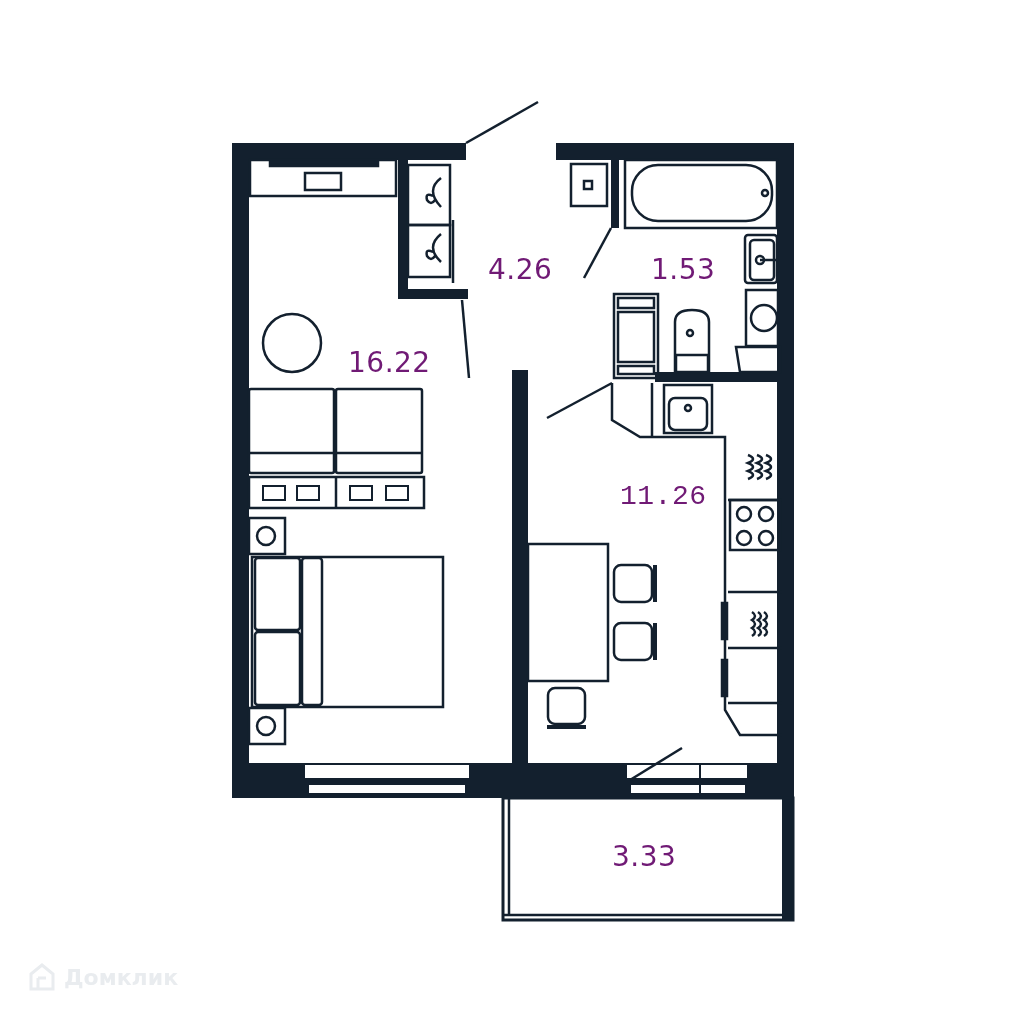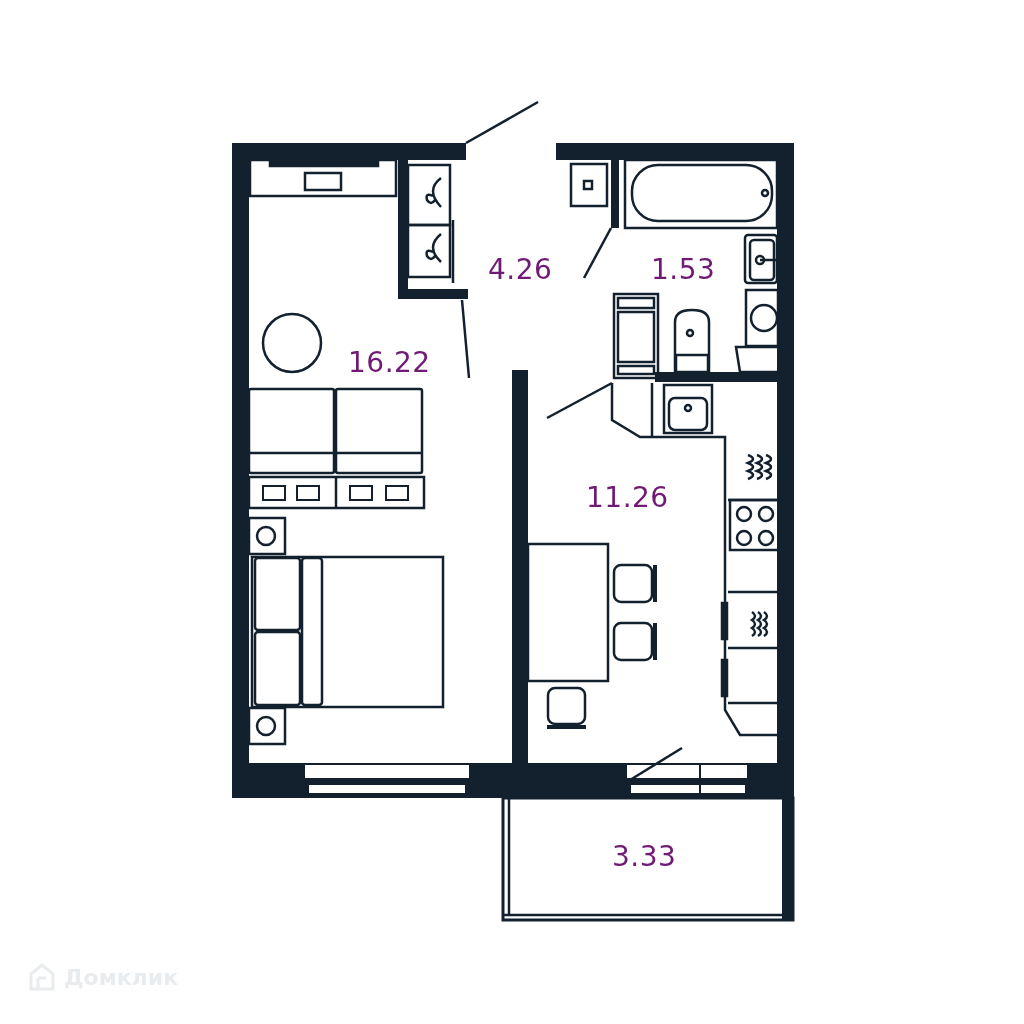--- a/index.html
+++ b/index.html
@@ -148,21 +148,21 @@
     <rect x="263" y="486" width="22" height="14"></rect>
     <rect x="297" y="486" width="22" height="14"></rect>
     <rect x="350" y="486" width="22" height="14"></rect>
     <rect x="386" y="486" width="22" height="14"></rect>
   </g>
 </svg>
 
 <div class="area-label" style="left:348px;top:326px;margin-top:20px;">16.22</div>
 <div class="area-label" style="left:488px;top:253px;">4.26</div>
 <div class="area-label" style="left:651px;top:253px;">1.53</div>
-<div class="area-label" style="left:586px;top:481px;">11.26</div>
+<div class="area-label" style="left:620px;top:481px;font-family:Liberation Mono, monospace;">11.26</div>
 <div class="area-label" style="left:612px;top:840px;">3.33</div>
 
 <div class="watermark">
   <svg width="28" height="30" viewBox="0 0 28 30">
     <path d="M3 12 L14 3 L25 12 L25 27 L3 27 Z M10 16 L10 27 M10 16 L18 16" fill="none" stroke="#e9ecef" stroke-width="3"></path>
   </svg>
   <span>Домклик</span>
 </div>
 
 </body></html>

